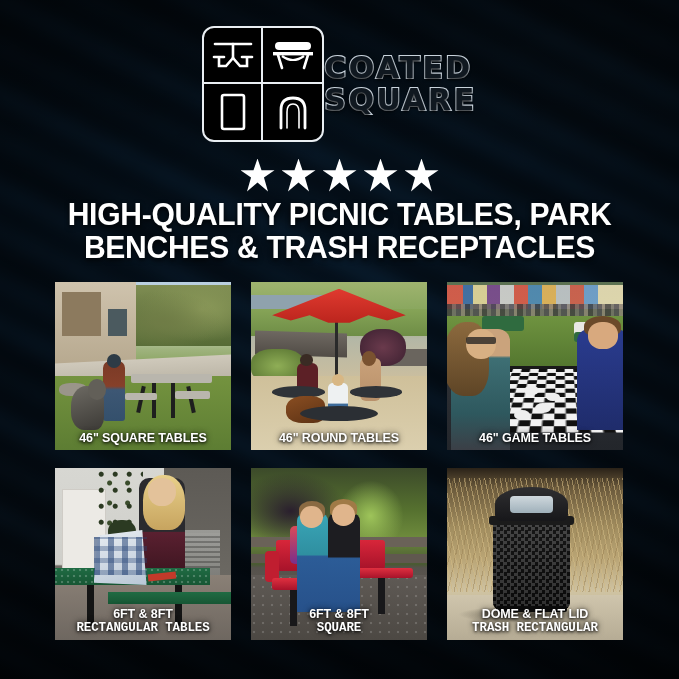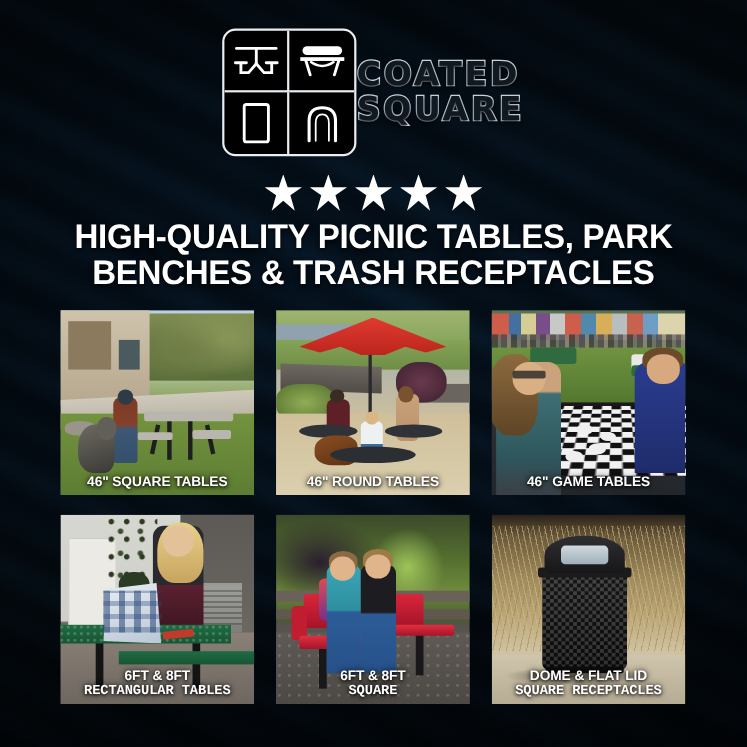--- a/index.html
+++ b/index.html
@@ -471,19 +471,19 @@
           <div class="layer p6-shadow"></div>
           <div class="layer p6-body"></div>
           <div class="layer p6-mesh"></div>
           <div class="layer p6-band"></div>
           <div class="layer p6-dome"></div>
           <div class="layer p6-slot"></div>
           <div class="layer p6-base"></div>
         </div>
         <div class="cap">
           <span>DOME &amp; FLAT LID</span>
-          <span class="l2">SQUARE RECEPTACLES</span>
+          <span class="l2">TRASH RECTANGULAR</span>
         </div>
       </div>
 
     </div>
   </div>
 </div>
 
 </body></html>

